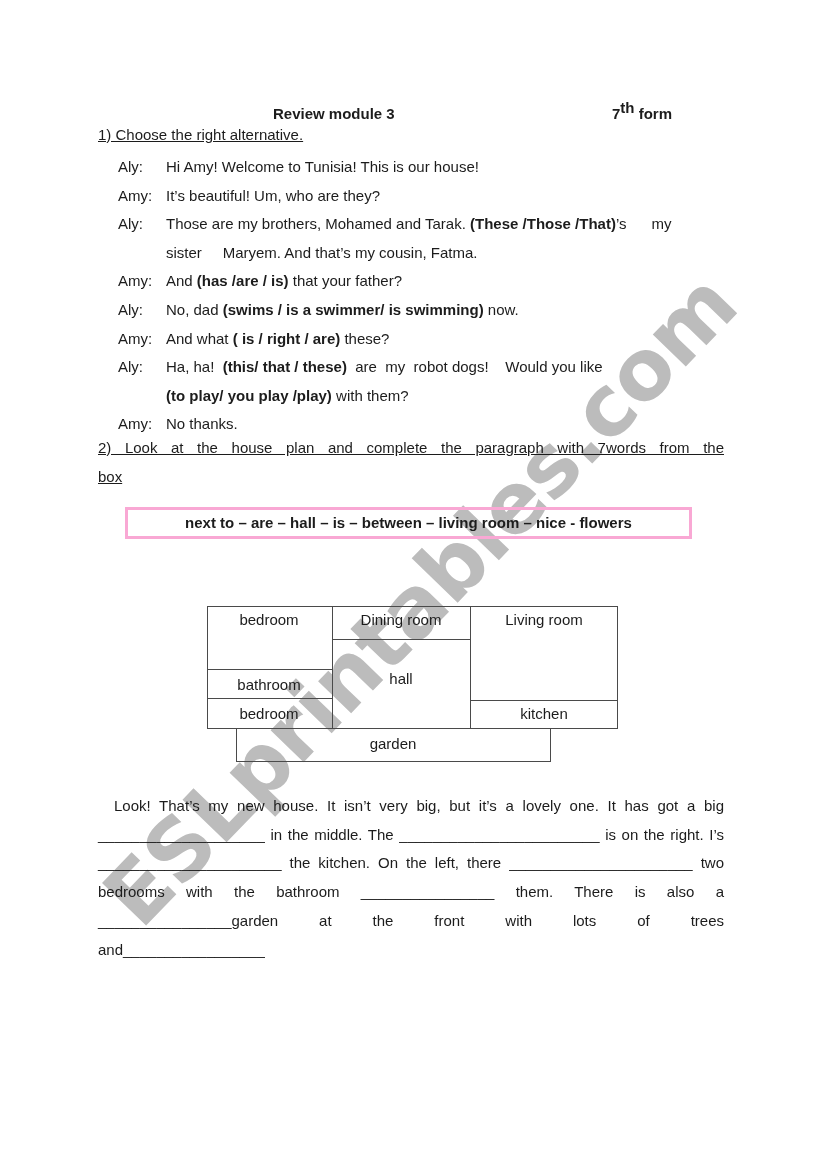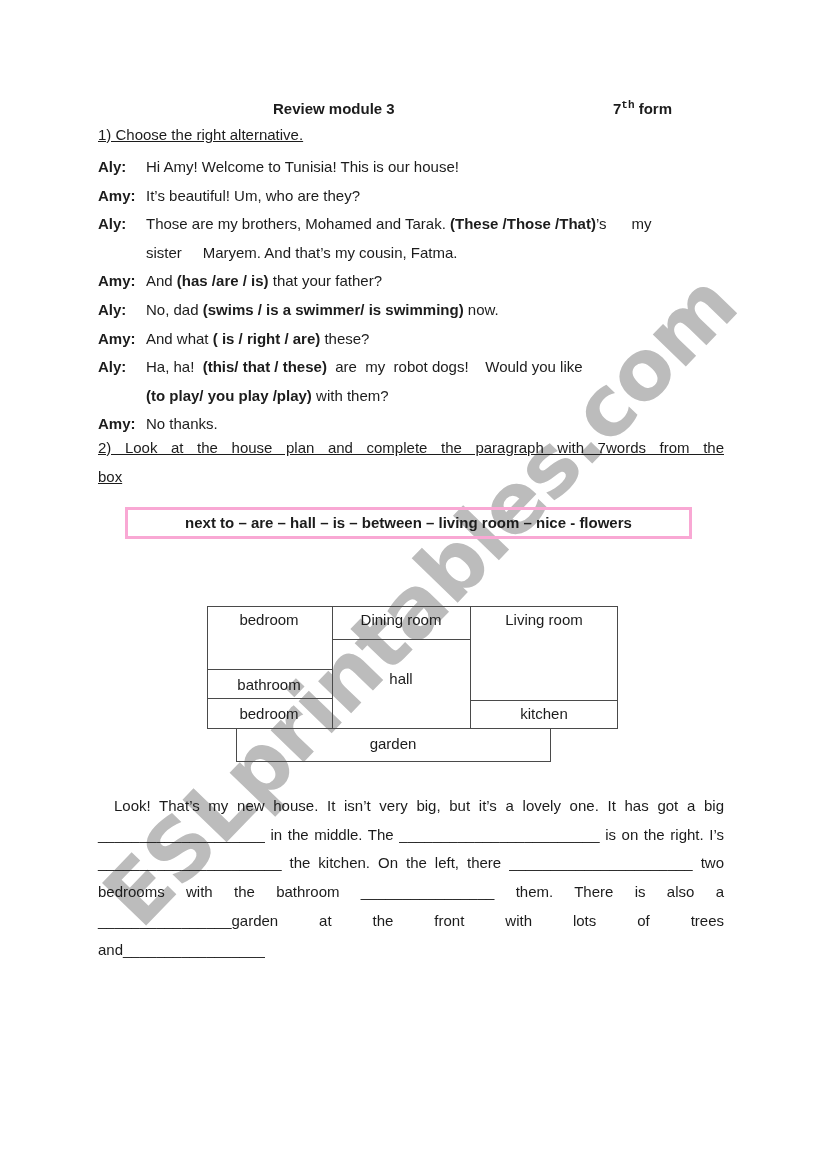--- a/index.html
+++ b/index.html
@@ -16,28 +16,28 @@
     font-size:84px; font-weight:700; letter-spacing:-1px;
     color:#bcbcbc; white-space:nowrap; z-index:0;
     font-family:"DejaVu Sans",sans-serif;
   }
   .content { position:absolute; inset:0; z-index:1;border-radius:25px; }
   .abs { position:absolute; left:98px; right:97px; }
 
   .title-row { top:99px; display:flex; align-items:baseline; }
   .doc-title { font-weight:700; margin-left:175px; }
   .form-label { font-weight:700; margin-left:auto; margin-right:52px; }
-  sup { font-size:11px;font-family:Liberation Mono, monospace; }
+  sup { font-size:15px; }
 
   .h-underline { font-weight:400; text-decoration:underline; }
   .sec1-heading { top:126px; }
 
   .dialogue { top:153px; line-height:28.6px; }
   .dline { display:flex; }
-  .dspeaker { flex:0 0 48px; font-weight:700; white-space:pre; }
+  .dspeaker { flex:0 0 48px; font-weight:400; white-space:pre;margin-left:20px; }
   .dtext { flex:1; white-space:pre-wrap; }
   .dtext .b { font-weight:700; }
 
   .sec2-heading1 { top:439px; text-align:justify; text-align-last:justify; }
   .sec2-heading2 { top:468px; }
 
   .word-box {
     top:507px; left:125px; right:129px;
     border:3px solid #f9a8d4;
     height:26px; line-height:26px;

